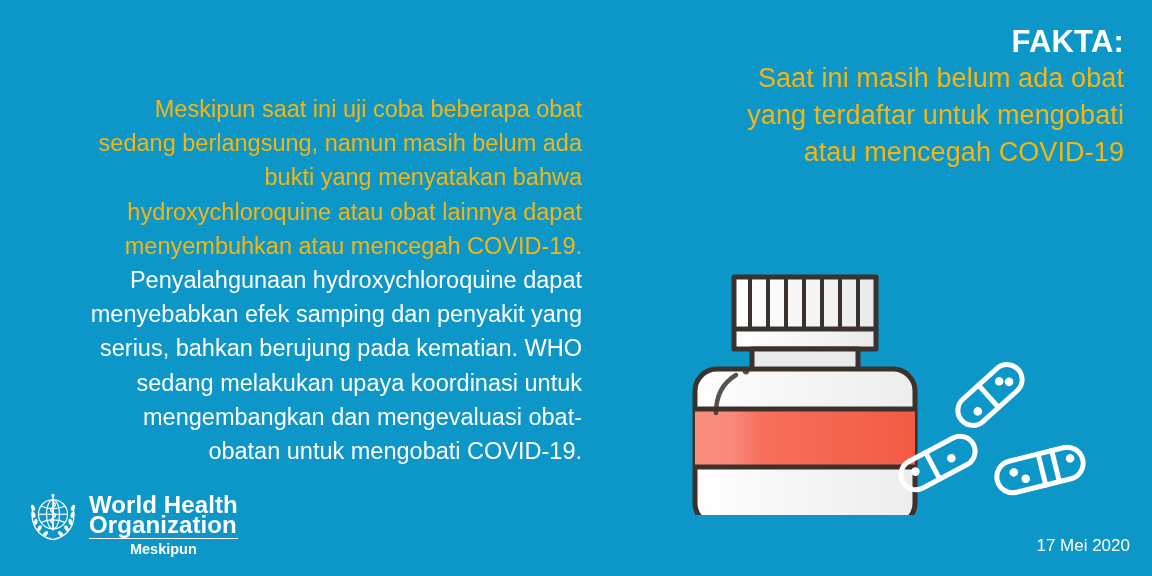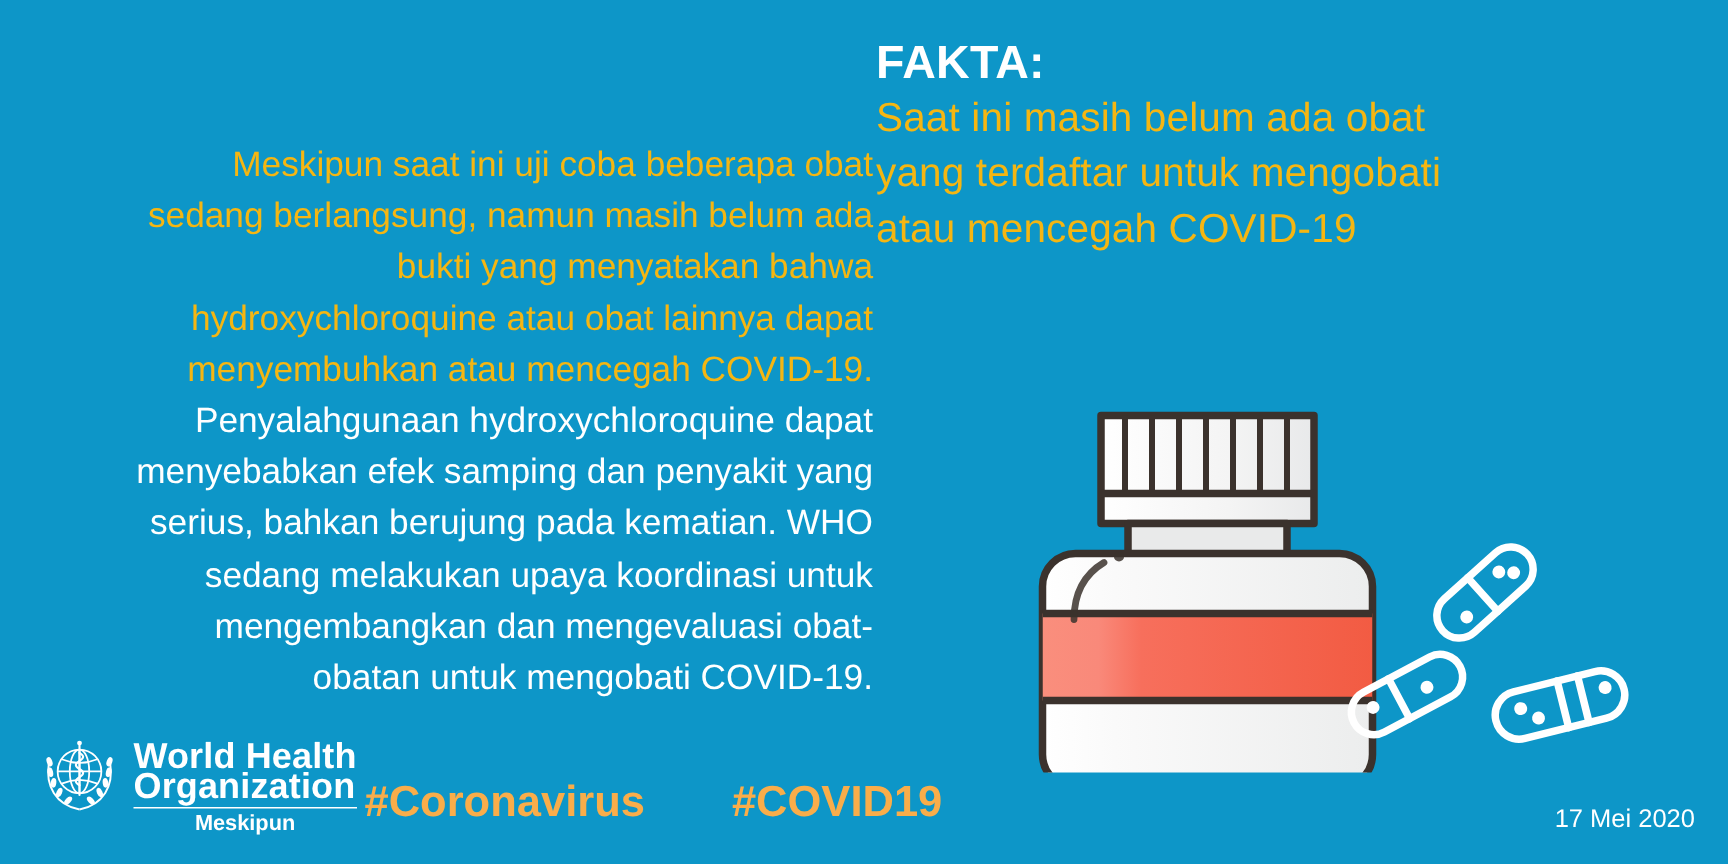--- a/index.html
+++ b/index.html
@@ -15,21 +15,21 @@
     overflow: hidden;
     font-family: "Liberation Sans", sans-serif;
   }
 
   
   #headline-block {
     position: absolute;
     right: 28px;
     top: 24px;
     width: 540px;
-    text-align: left;
+    text-align: right;
   }
   #fakta-label {
     display: block;
     color: #ffffff;
     font-size: 31px;
     font-weight: bold;
     line-height: 36px;
     letter-spacing: 0.2px;
   }
   #headline-text {
@@ -273,20 +273,16 @@
       <circle cx="50" cy="10" r="3" fill="#ffffff"></circle>
     </svg>
     <div id="who-wordmark-block">
       <span class="who-word">World Health</span>
       <span class="who-word">Organization</span>
       <div id="who-rule"></div>
       <span id="who-country">Meskipun</span>
     </div>
   </div>
 
-  <div id="hashtags">
-    <span class="hashtag">#Coronavirus</span>
-    <span class="hashtag">#COVID19</span>
-  </div>
 
   <div id="date-stamp">17 Mei 2020</div>
 
 </div>
 
 </body></html>

